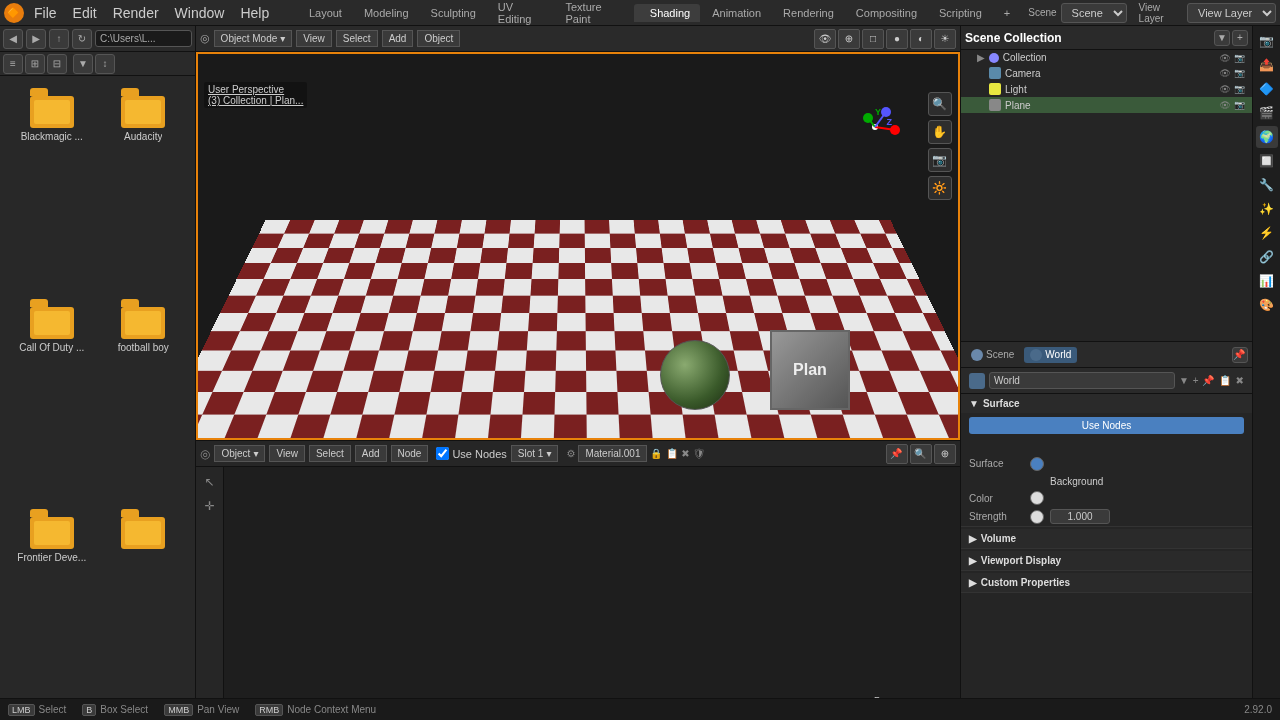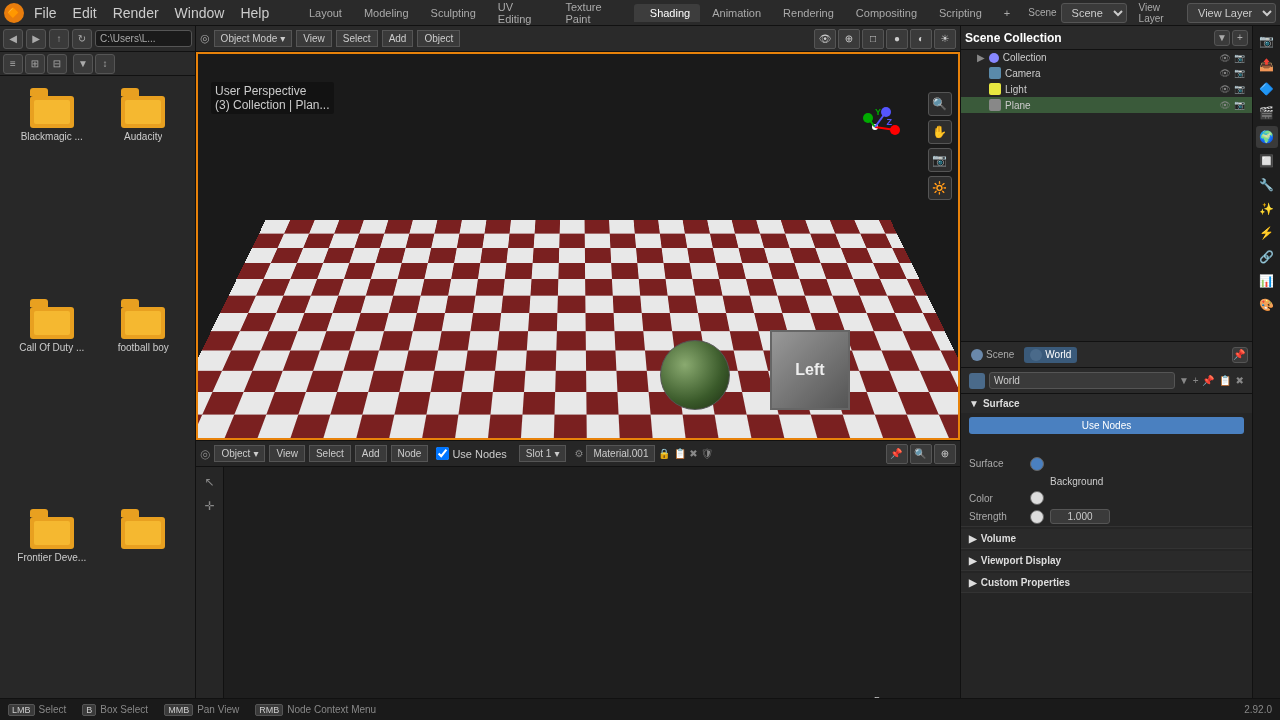--- a/index.html
+++ b/index.html
@@ -242,26 +242,27 @@
       height: 100%;
       background: 
         repeating-conic-gradient(#7a2020 0% 25%, #e8e8e8 0% 50%)
         0 0 / 60px 60px;
       transform: perspective(600px) rotateX(35deg) scaleX(1.1);
       transform-origin: bottom center;
     }
     .viewport-info {
       position: absolute;
       top: 30px;
-      left: 15px;
-      color: #ccc;
-      font-size: 12px;
+      left: 8px;
+      color: #ccc;
+      font-size: 10px;
       background: rgba(0,0,0,0.3);
       padding: 2px 4px;
       border-radius: 2px;
+      text-decoration: underline;
     }
     .viewport-gizmo {
       position: absolute;
       top: 50px;
       right: 60px;
       width: 50px;
       height: 50px;
     }
     .gizmo-center {
       width: 6px;
@@ -751,40 +752,40 @@
           <circle cx="36" cy="10" r="5" fill="#55f"></circle>
         </svg>
         <span class="gizmo-x">X</span>
         <span class="gizmo-y">Y</span>
         <span class="gizmo-z">Z</span>
       </div>
 
       <div class="vp-sphere-preview" style="position:absolute;bottom:30px;right:230px;"></div>
 
       <div class="vp-left-label">
-        <span>Left</span>
+        <span>Plan</span>
       </div>
     </div>
 
     <div class="node-editor">
 
       <div class="node-editor-toolbar">
         <span style="color:#888;font-size:12px;">◎</span>
         <div class="toolbar-btn">
           <span>Object</span> ▾
         </div>
         <div class="toolbar-btn">View</div>
         <div class="toolbar-btn">Select</div>
         <div class="toolbar-btn">Add</div>
         <div class="toolbar-btn">Node</div>
         <div style="display:flex;align-items:center;gap:3px;margin-left:4px;">
           <input type="checkbox" checked="" style="">
           <span>Use Nodes</span>
         </div>
-        <div class="toolbar-btn" style="margin-left:8px;">
+        <div class="toolbar-btn" style="">
           <span>Slot 1</span> ▾
         </div>
         <div style="display:flex;align-items:center;gap:3px;margin-left:4px;">
           <span style="color:#888;font-size:10px;">⚙</span>
           <div class="toolbar-btn">
             <span>Material.001</span>
           </div>
           <span style="color:#888;font-size:10px;">🔒</span>
           <span style="color:#888;font-size:10px;">📋</span>
           <span style="color:#888;font-size:10px;">✖</span>

